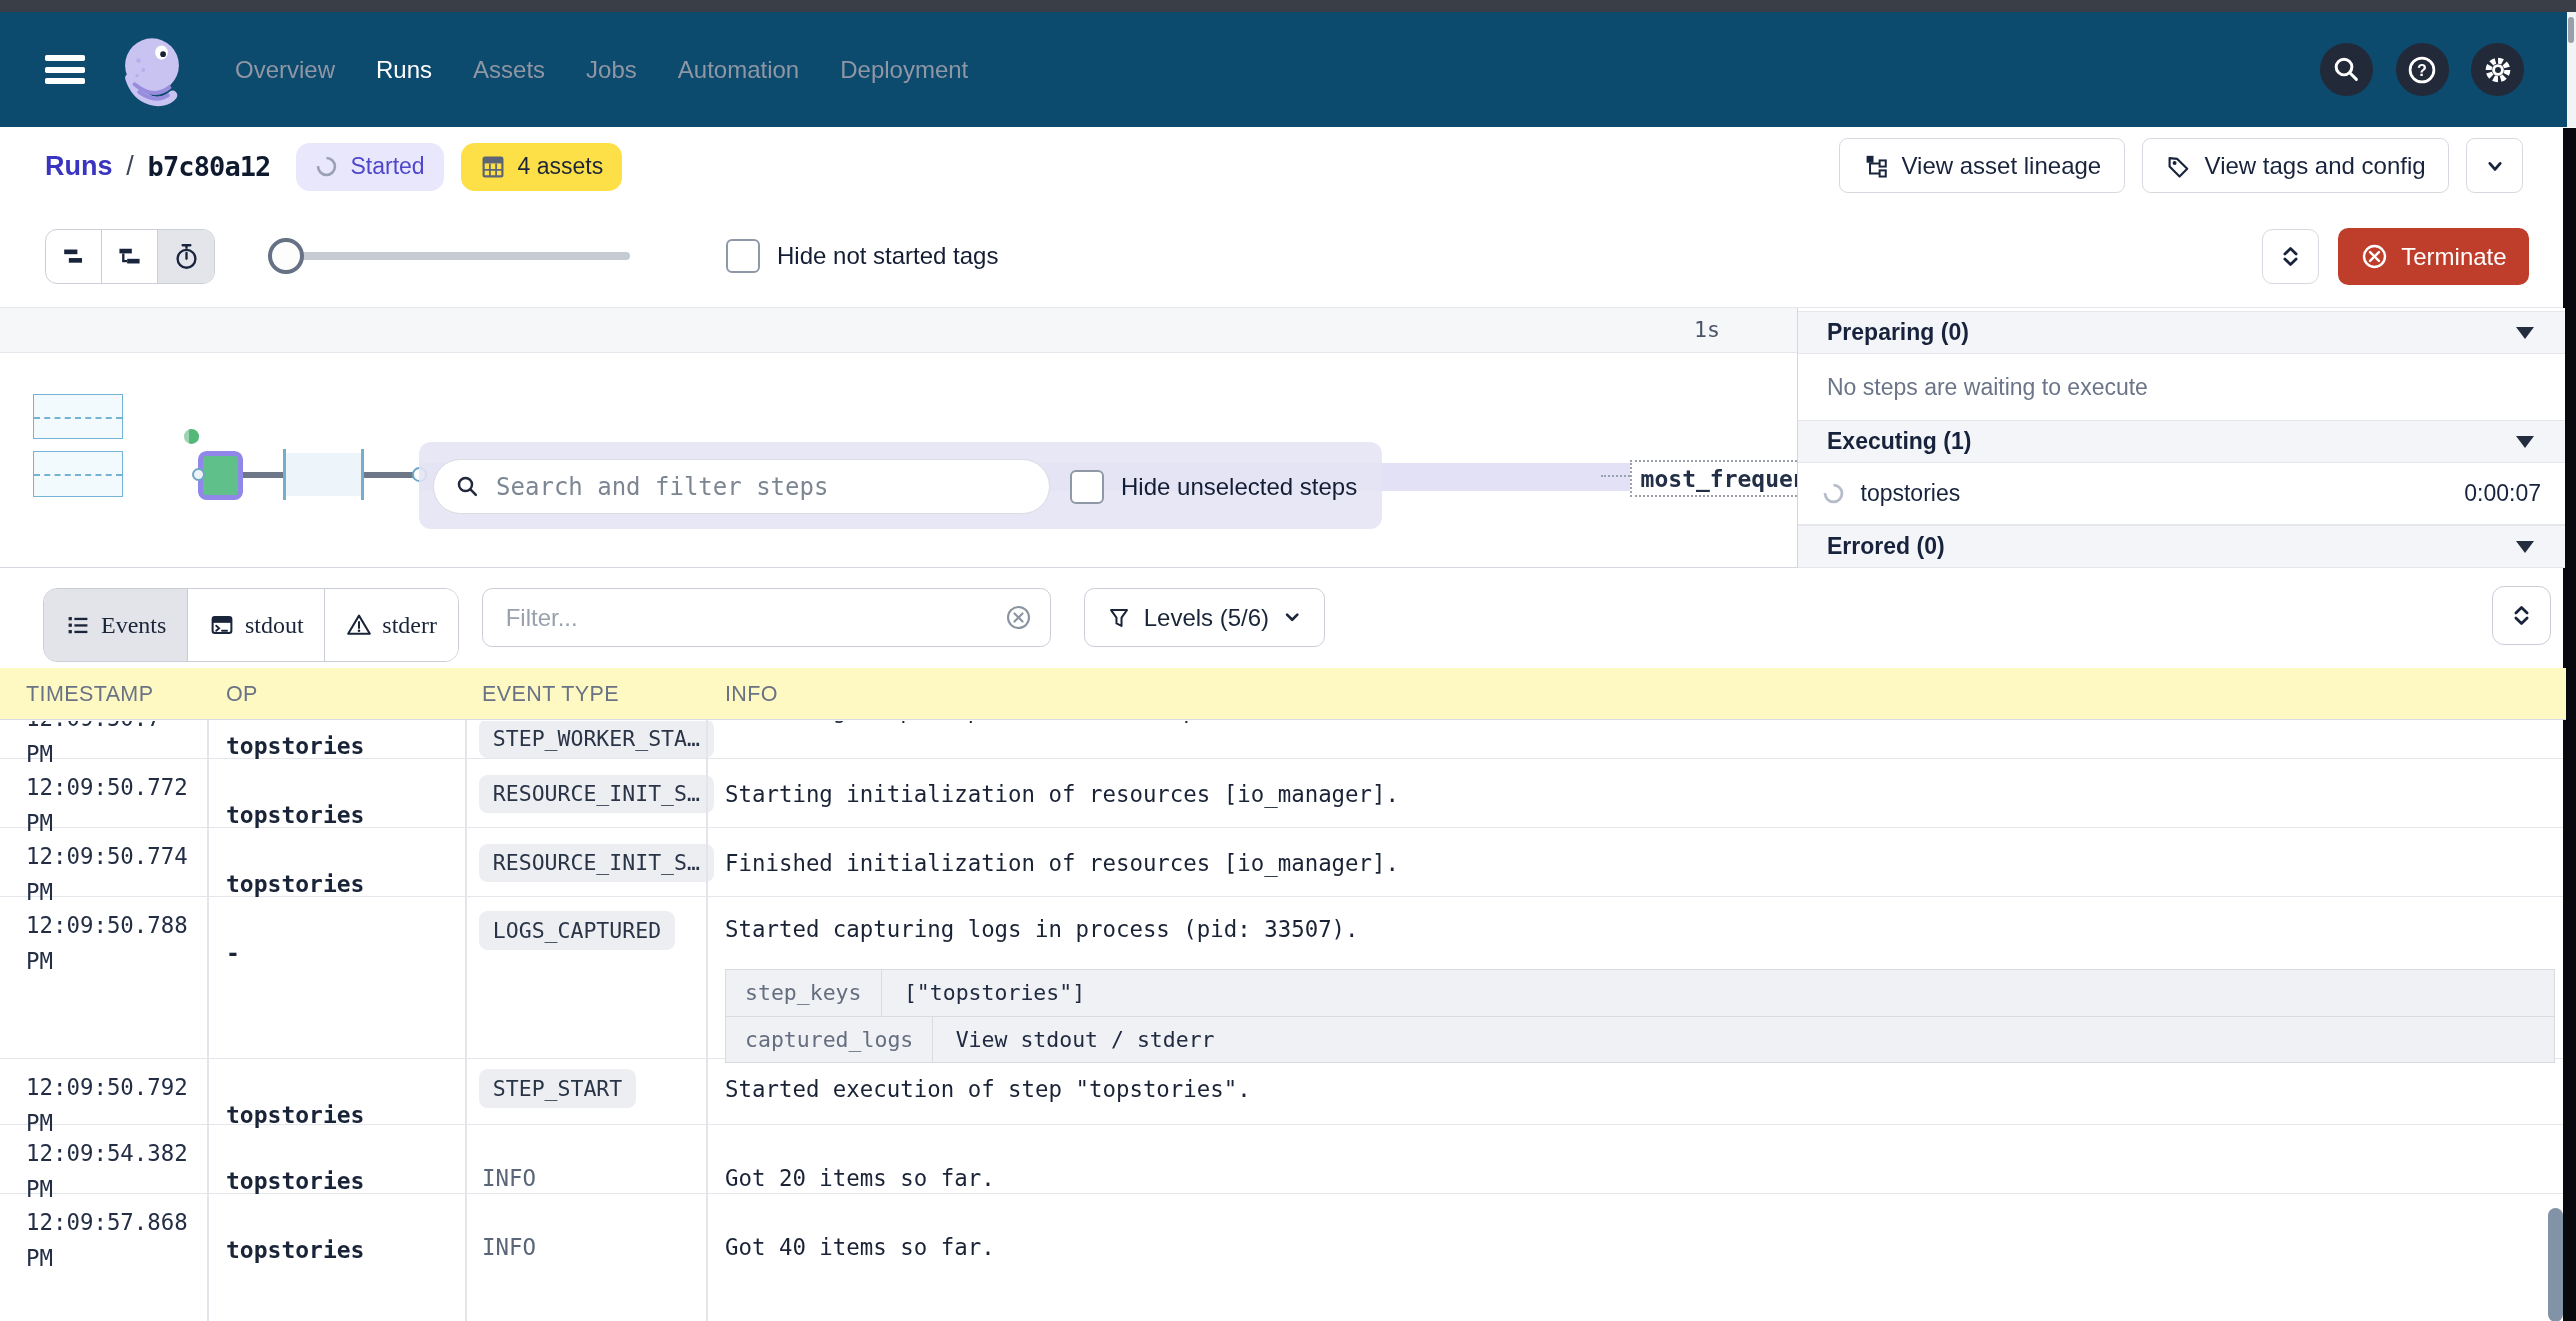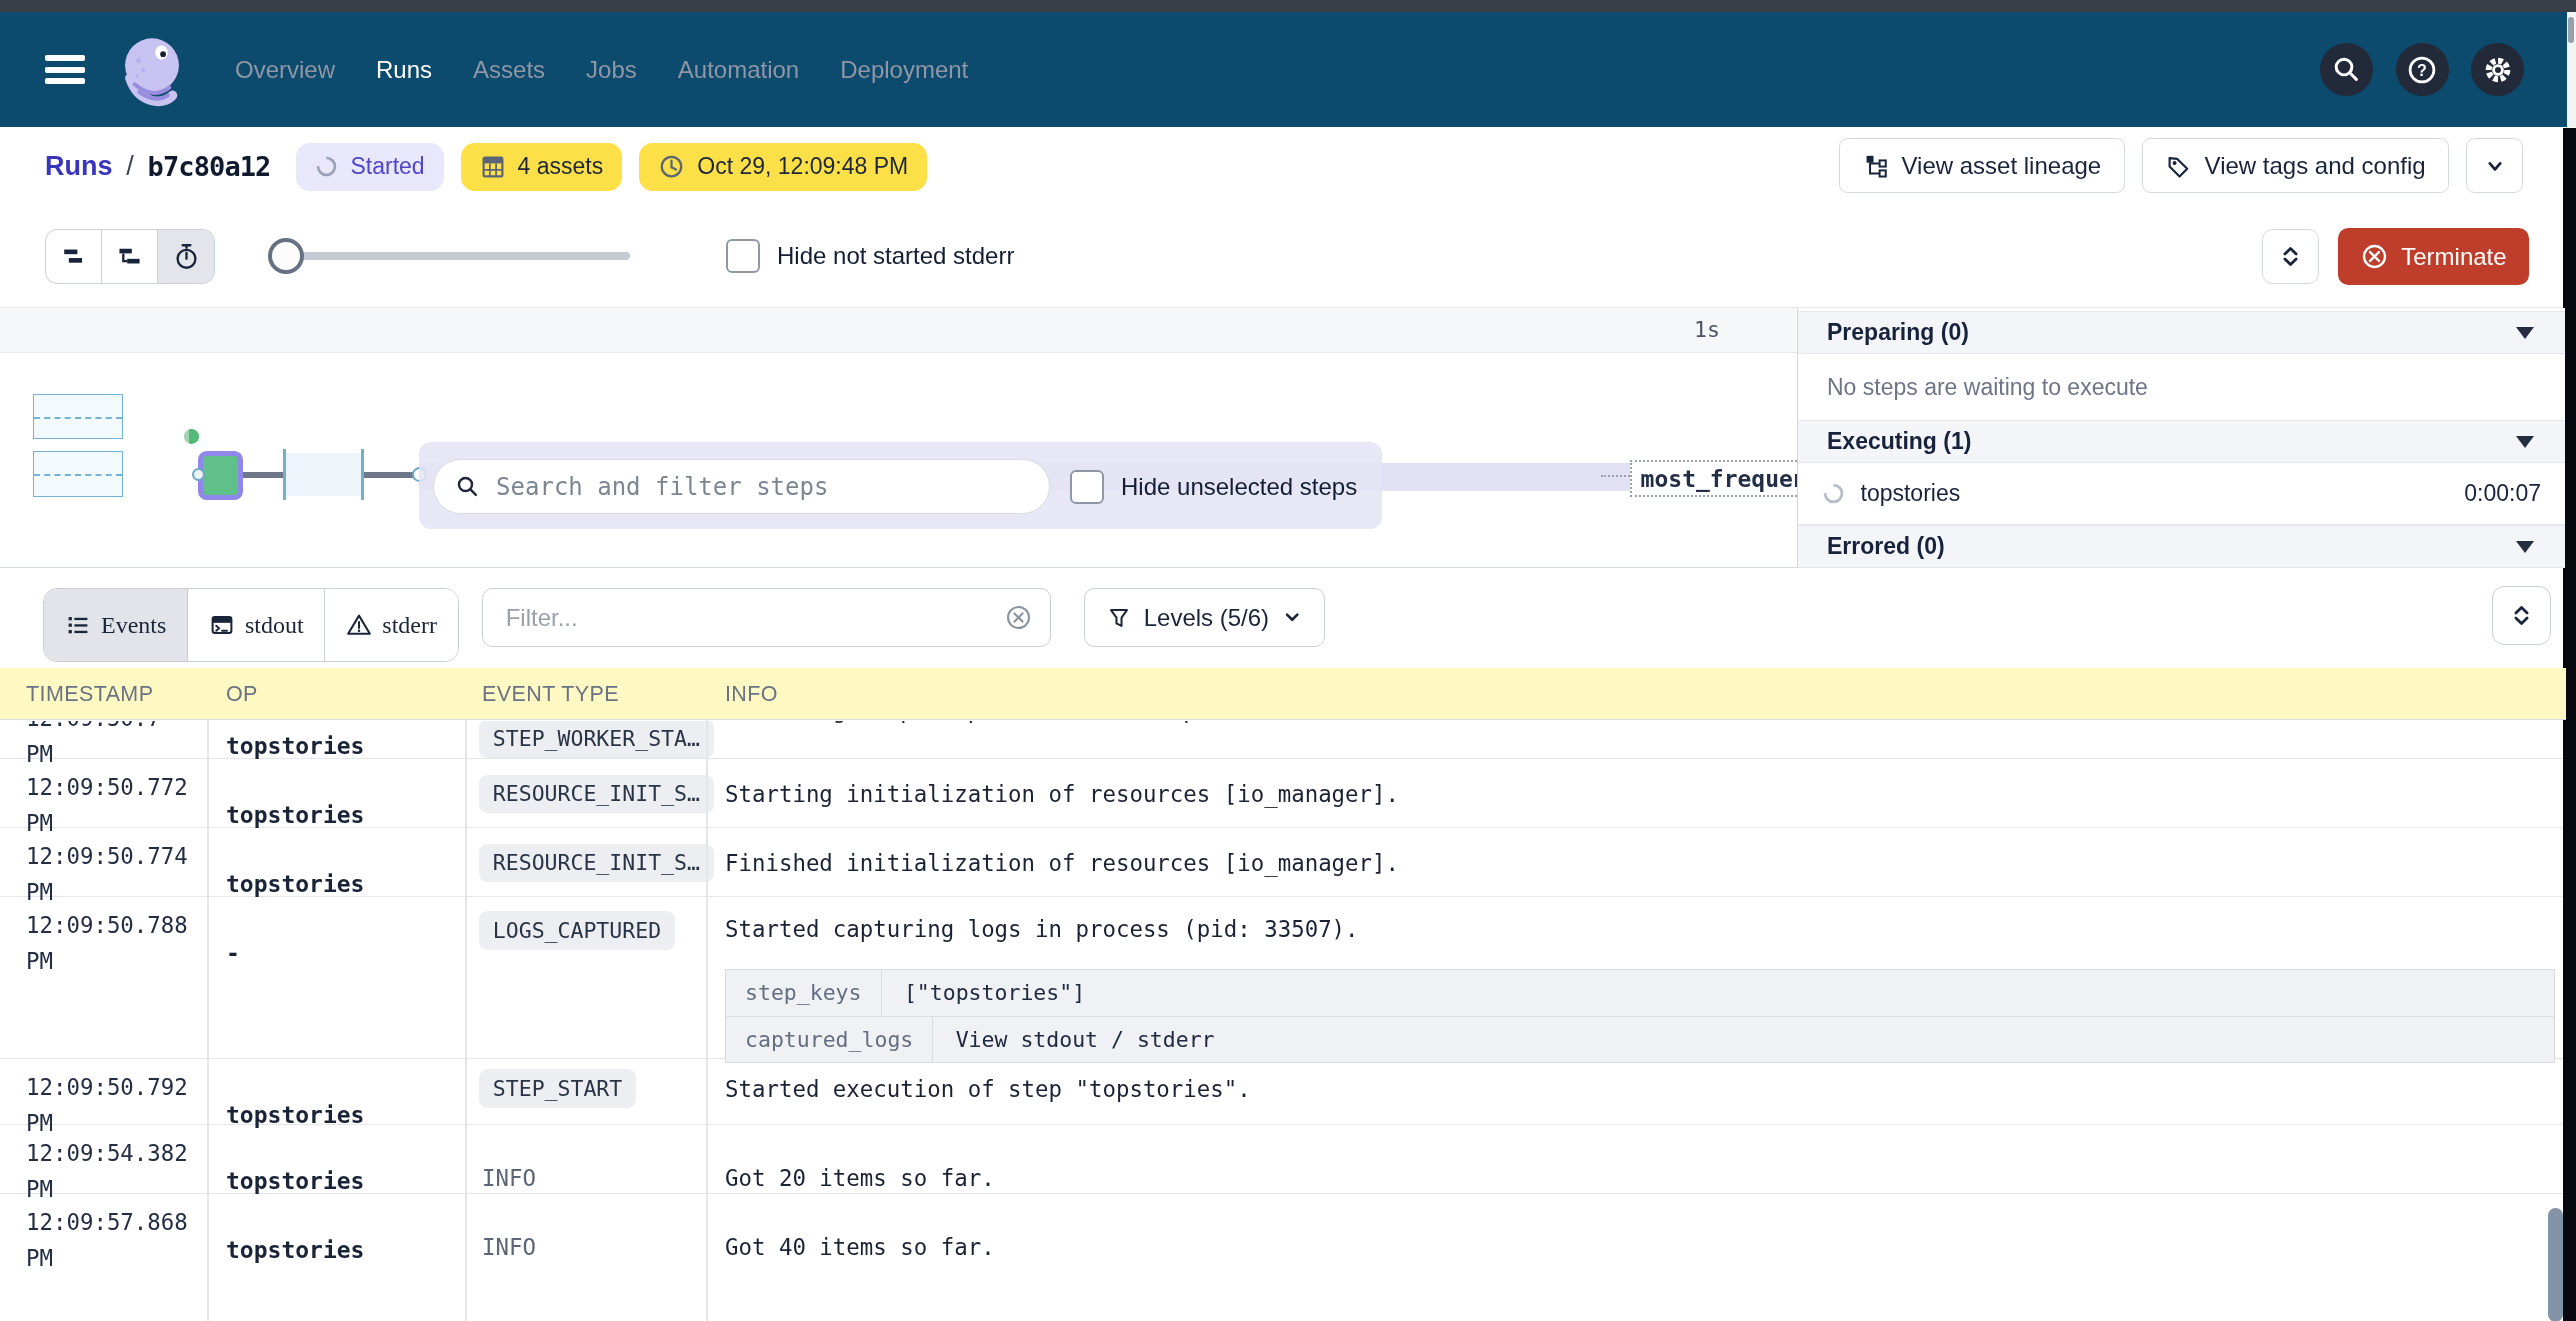--- a/index.html
+++ b/index.html
@@ -221,29 +221,20 @@
           <svg viewBox="0 0 36 36" width="26" height="26">
               <rect x="5" y="5" width="26" height="26" rx="2" stroke="#5b6576" stroke-width="3" fill="none"></rect>
               <rect x="5" y="5" width="26" height="8" fill="#5b6576"></rect>
               <line x1="13.7" y1="13" x2="13.7" y2="31" stroke="#5b6576" stroke-width="2.4"></line>
               <line x1="22.3" y1="13" x2="22.3" y2="31" stroke="#5b6576" stroke-width="2.4"></line>
               <line x1="5" y1="22" x2="31" y2="22" stroke="#5b6576" stroke-width="2.4"></line>
             </svg>
         </span>
         <span>4 assets</span>
       </div>
-      <div class="badge">
-        <span>
-          <svg viewBox="0 0 36 36" width="27" height="27">
-              <circle cx="18" cy="18" r="13" stroke="#5b6576" stroke-width="3" fill="none"></circle>
-              <polyline points="18,10 18,19 24,22" stroke="#5b6576" stroke-width="3" fill="none" stroke-linecap="round"></polyline>
-            </svg>
-        </span>
-        <span>Oct 29, 12:09:48 PM</span>
-      </div>
     </div>
     <div class="header-right">
       <div class="btn">
         <span>
           <svg viewBox="0 0 36 36" width="27.6" height="27.6">
               <rect x="6" y="5" width="9" height="9" fill="#18233c"></rect>
               <rect x="23" y="11" width="8" height="8" stroke="#18233c" stroke-width="2.6" fill="none"></rect>
               <rect x="23" y="24" width="8" height="8" stroke="#18233c" stroke-width="2.6" fill="none"></rect>
               <path d="M10.5,14 V28 H23 M10.5,15 H23" stroke="#18233c" stroke-width="2.6" fill="none"></path>
             </svg>
@@ -298,21 +289,21 @@
             </svg>
         </span>
       </div>
     </div>
     <div class="slider">
       <div class="track"></div>
       <div class="knob"></div>
     </div>
     <div class="checkline">
       <div class="checkbox"></div>
-      <span class="checklabel">Hide not started stderr</span>
+      <span class="checklabel">Hide not started tags</span>
     </div>
     <div class="toolbar-right">
       <div class="btn icon-only" style="border-radius:10.3px;">
         <span>
           <svg viewBox="0 0 36 36" width="29" height="29">
               <polyline points="11,15 18,8 25,15" stroke="#18233c" stroke-width="3.4" fill="none" stroke-linecap="round" stroke-linejoin="round"></polyline>
               <polyline points="11,21 18,28 25,21" stroke="#18233c" stroke-width="3.4" fill="none" stroke-linecap="round" stroke-linejoin="round"></polyline>
             </svg>
         </span>
       </div>

